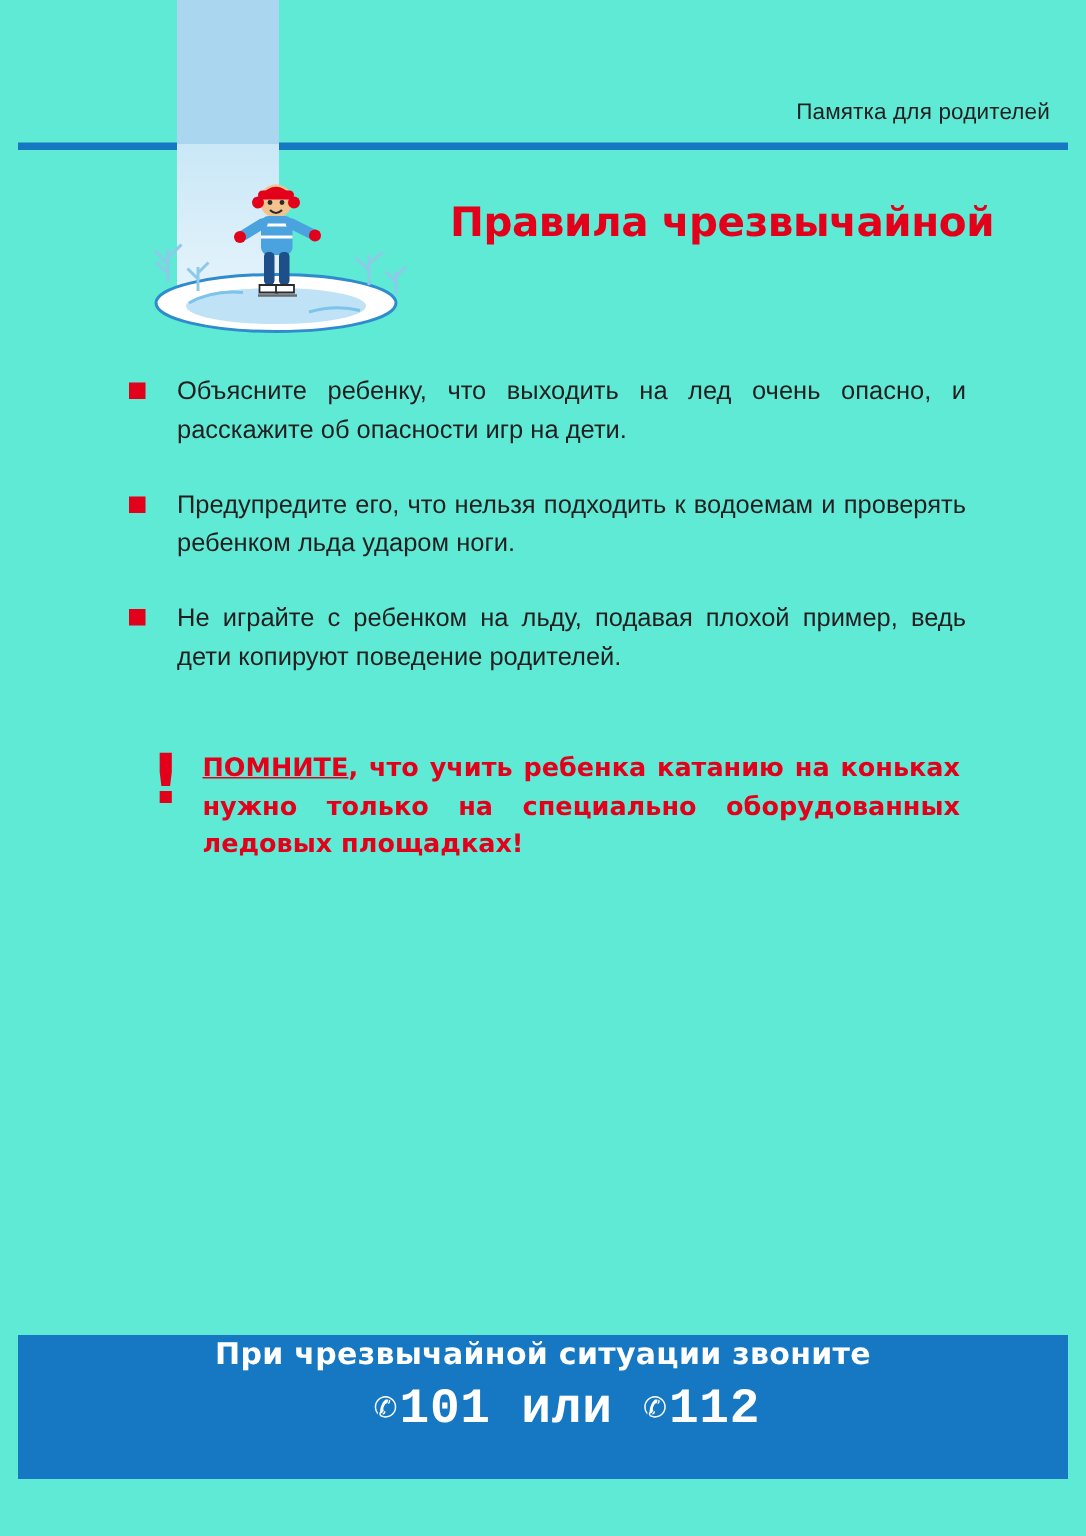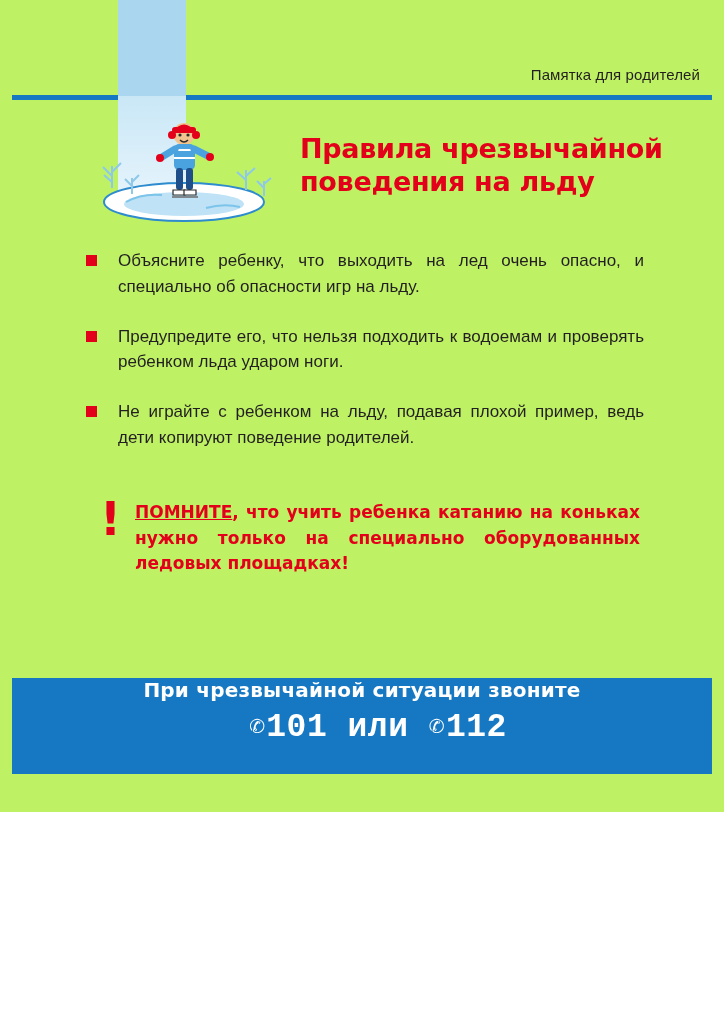--- a/index.html
+++ b/index.html
@@ -11,22 +11,22 @@
     height: 1024px;
     background: #ffffff;
     font-family: "Liberation Sans", sans-serif;
     position: relative;
     overflow: hidden;
   }
 
   .page {
     position: relative;
     width: 724px;
-    height: 812px;
-    background: #bef264;
+    height: 1024px;
+    background: #5eead4;
   }
 
   
   .header-label {
     position: absolute;
     top: 66px;
     right: 24px;
     font-size: 15px;
     color: #231f20;
     font-family: "Liberation Sans", sans-serif;
@@ -229,27 +229,26 @@
 
         <path d="M77 80 h12 v5 h-12 z" fill="#ffffff" stroke="#2b2b2b" stroke-width="1.2"></path>
         <path d="M88 80 h12 v5 h-12 z" fill="#ffffff" stroke="#2b2b2b" stroke-width="1.2"></path>
         <path d="M76 87 h14 M88 87 h14" stroke="#6b6b6b" stroke-width="1.6"></path>
       </g>
     </svg>
   </div>
 
   <div class="title">
     <div>Правила чрезвычайной</div>
-    <div>поведения на льду</div>
   </div>
 
   <div class="bullets">
     <div class="bullet-item">
       <span class="bullet-square"></span>
-      <span>Объясните ребенку, что выходить на лед очень опасно, и специально об опасности игр на льду.</span>
+      <span>Объясните ребенку, что выходить на лед очень опасно, и расскажите об опасности игр на дети.</span>
     </div>
     <div class="bullet-item">
       <span class="bullet-square"></span>
       <span>Предупредите его, что нельзя подходить к водоемам и проверять ребенком льда ударом ноги.</span>
     </div>
     <div class="bullet-item">
       <span class="bullet-square"></span>
       <span>Не играйте с ребенком на льду, подавая плохой пример, ведь дети копируют поведение родителей.</span>
     </div>
   </div>

